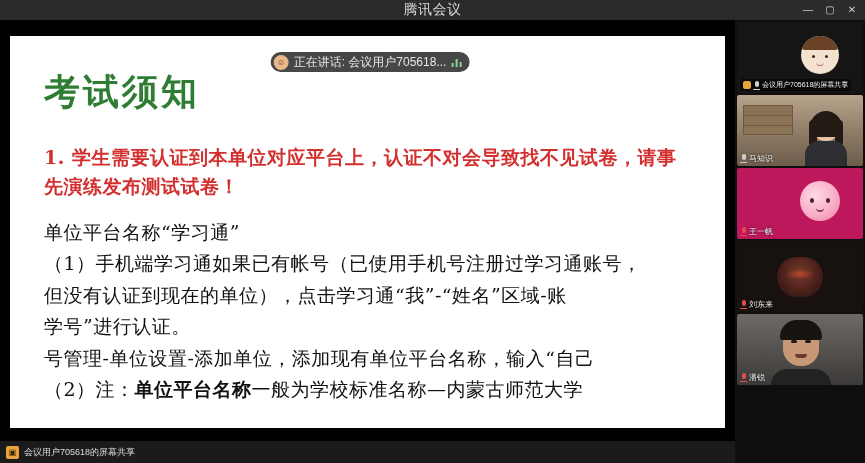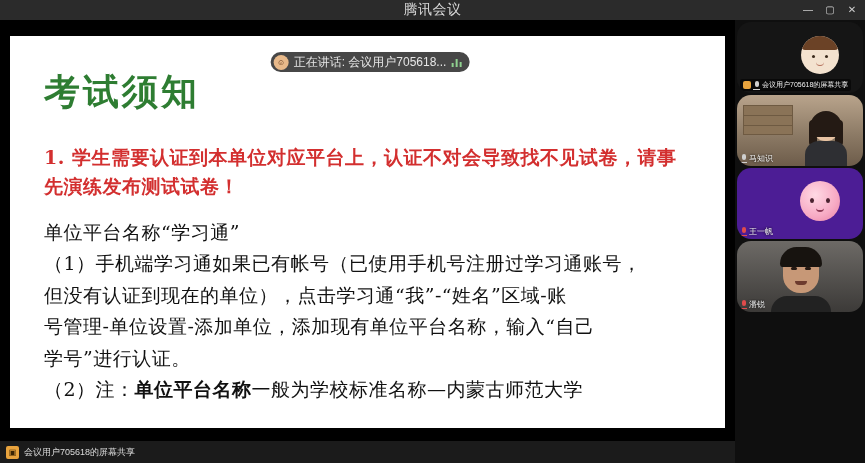--- a/index.html
+++ b/index.html
@@ -170,21 +170,21 @@
     display: flex;
     flex-direction: column;
     gap: 2px;
     padding: 2px 2px 0 2px;
     overflow: hidden;
   }
   .tile {
     position: relative;
     flex: 0 0 71px;
     width: 100%;
-    border-radius: 14px;
+    border-radius: 2px;
     overflow: hidden;
     background: #1c1c1c;
     padding-left: 40px;
   }
   .tile-name {
     position: absolute;
     left: 3px; bottom: 2px;
     font-size: 8px;
     color: #f0f0f0;
     text-shadow: 0 0 3px #000;
@@ -279,21 +279,21 @@
   }
   .t2 .hairside2 {
     position:absolute; right:6px; top:6px; width:8px; height:26px; background:#241a14; border-radius:6px;
   }
   .t2 .torso {
     position:absolute; left:2px; bottom:0; width:42px; height:25px;
     background:#2e2f33; border-radius:14px 14px 0 0;
   }
 
   
-  .t3 { background:#4c1d95; display:flex; align-items:center; justify-content:center; }
+  .t3 { background:#be185d; display:flex; align-items:center; justify-content:center; }
   .t3 .av3 {
     width: 40px; height:40px; border-radius:50%;
     background: radial-gradient(circle at 38% 35%, #ffd9e4 0%, #f7aac4 60%, #e87fa4 100%);
     position:relative; margin-bottom:6px;
   }
   .t3 .av3 .e { position:absolute; top:17px; width:4px;height:5px;border-radius:50%;background:#4a2230;}
   .t3 .av3 .e.l{left:10px;} .t3 .av3 .e.r{right:10px;}
   .t3 .av3 .m { position:absolute;left:16px;top:26px;width:8px;height:5px;border-bottom:2px solid #8c3a56;border-radius:0 0 8px 8px;}
 
   
@@ -343,22 +343,22 @@
 
     <div class="stage">
 
       <div class="slide">
         <div class="slide-title">考试须知</div>
         <div class="slide-red">1. 学生需要认证到本单位对应平台上，认证不对会导致找不见试卷，请事先演练发布测试试卷！</div>
         <div class="slide-body">
           <p>单位平台名称“学习通”</p>
           <p>（1）手机端学习通如果已有帐号（已使用手机号注册过学习通账号，</p>
           <p>但没有认证到现在的单位），点击学习通“我”-“姓名”区域-账</p>
+          <p>学号”进行认证。</p>
           <p>号管理-单位设置-添加单位，添加现有单位平台名称，输入“自己</p>
-          <p>学号”进行认证。</p>
           <p>
             <span>（2）注：</span><span class="bold">单位平台名称</span><span>一般为学校标准名称—内蒙古师范大学</span>
           </p>
         </div>
       </div>
 
       <div class="speaking-pill">
         <div class="pill-avatar">☺</div>
         <div class="pill-text">正在讲话: 会议用户705618...</div>
         <div class="pill-dots">
@@ -414,20 +414,28 @@
             <div class="e r"></div>
             <div class="m"></div>
         </div>
         <div class="tile-name">
           <span class="mic red"></span>
           <span>王一帆</span>
         </div>
       </div>
 
 
+      <div class="tile t4">
+        <div class="f" style="left:40px;top:16px;width:46px;height:40px;border-radius:22px;"></div>
+        <div class="glow" style="left:48px;top:28px;width:30px;height:10px;"></div>
+        <div class="tile-name">
+          <span class="mic red"></span>
+          <span>刘东来</span>
+        </div>
+      </div>
 
       <div class="tile t5">
         <div class="head5"></div>
         <div class="hair5"></div>
         <div class="eye5 l"></div>
         <div class="eye5 r"></div>
         <div class="mouth5"></div>
         <div class="body5"></div>
         <div class="tile-name">
           <span class="mic red"></span>

